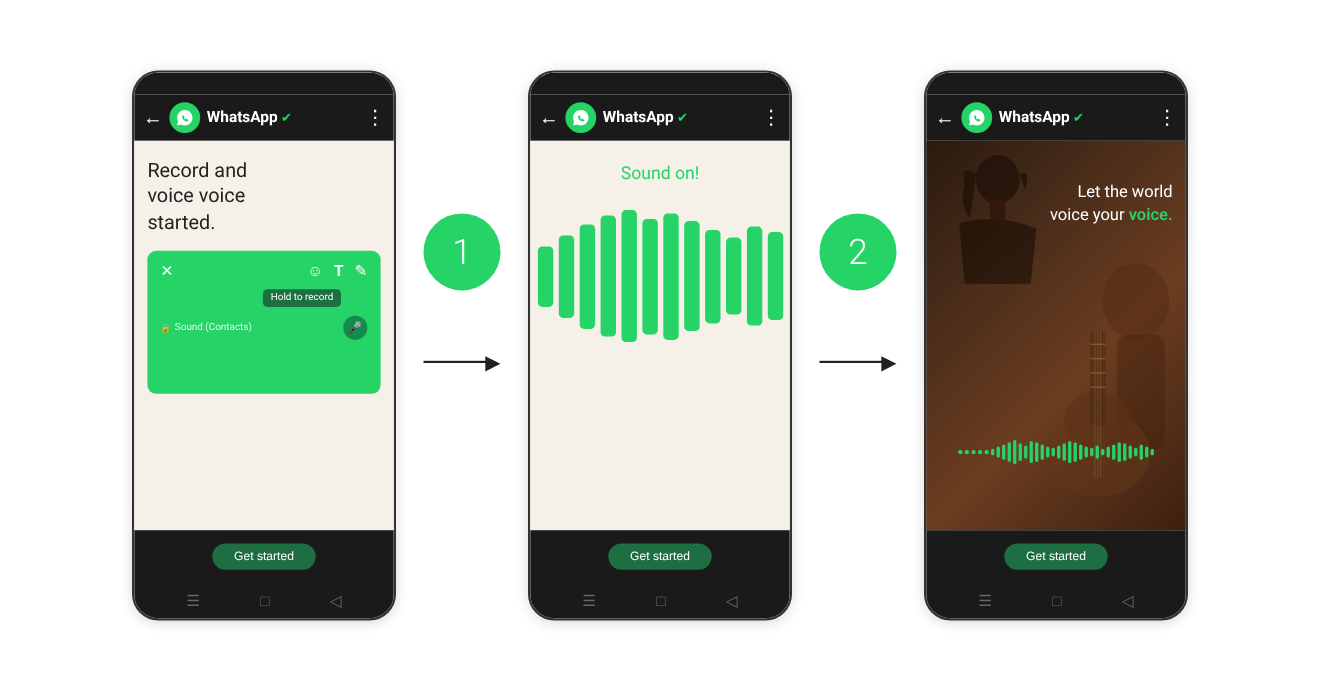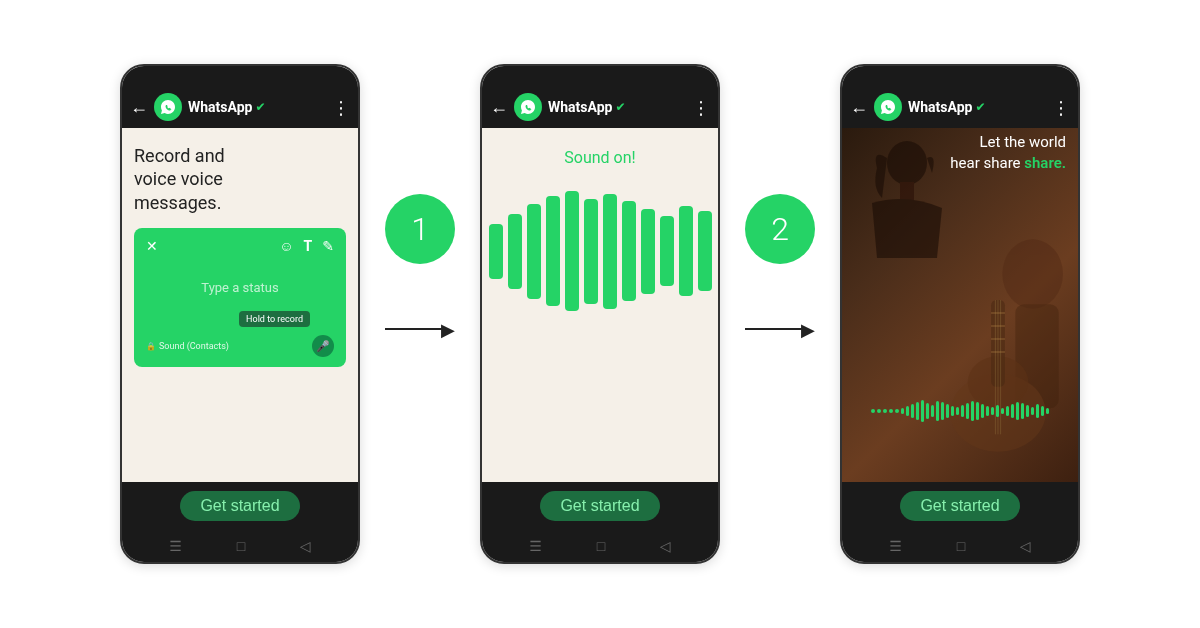--- a/index.html
+++ b/index.html
@@ -203,25 +203,25 @@
     .phone-footer {
       background: #1a1a1a;
       height: 48px;
       display: flex;
       align-items: center;
       justify-content: center;
     }
 
     .get-started-btn {
       background: #1d6e40;
-      color: #86efac;
+      color: #ffffff;
       border: none;
       border-radius: 20px;
       padding: 6px 20px;
-      font-size: 16px;
+      font-size: 11px;
       cursor: pointer;
     }
 
     .phone-navbar {
       background: #1a1a1a;
       height: 32px;
       display: flex;
       align-items: center;
       justify-content: space-around;
       padding: 0 20px;
@@ -282,21 +282,21 @@
       position: absolute;
       bottom: 0;
       right: -10px;
       width: 180px;
       height: 260px;
       opacity: 0.7;
     }
 
     .phone3-text {
       position: absolute;
-      top: 4px;
+      top: 36px;
       right: 12px;
       font-size: 15px;
       font-weight: 400;
       color: #fff;
       text-align: right;
       line-height: 1.4;
     }
 
     .phone3-text em {
       color: #25D366;
@@ -390,32 +390,31 @@
         <span class="nav-title">WhatsApp</span>
         <span class="nav-verified">✔</span>
       </div>
       <span class="nav-more">⋮</span>
     </div>
 
     <div class="phone-body-1">
       <div class="phone1-title">
         <span>Record and</span><br>
         <span>voice </span><em>voice</em><br>
-        <span>messages.</span>
+        <span>started.</span>
       </div>
 
       <div class="compose-card">
         <div class="compose-toolbar">
           <span class="compose-toolbar-icon">✕</span>
           <span style="flex:1"></span>
           <span class="compose-toolbar-icon">☺</span>
           <span class="compose-toolbar-icon" style="font-weight:bold">T</span>
           <span class="compose-toolbar-icon">✎</span>
         </div>
-        <div class="compose-placeholder">Type a status</div>
         <div style="display:flex;justify-content:flex-end;padding-right:4px;">
           <div class="hold-to-record">Hold to record</div>
         </div>
         <div class="compose-bottom">
           <div class="compose-status-contacts">
             <span style="font-size:8px;">🔒</span>
             <span>Sound (Contacts)</span>
           </div>
           <div class="mic-btn">🎤</div>
         </div>
@@ -545,21 +544,21 @@
           <path d="M35 20 Q20 10 25 30 Q20 50 30 60" fill="#1a0d06"></path>
           <path d="M75 20 Q85 15 80 35" fill="#1a0d06"></path>
 
           <rect x="48" y="44" width="14" height="20" fill="#2a1008"></rect>
           <path d="M20 65 Q55 55 90 70 L85 120 L25 120 Z" fill="#1a0d06"></path>
         </svg>
       </div>
 
       <div class="phone3-text">
         <span>Let the world</span><br>
-        <span>hear share </span><em>share.</em>
+        <span>voice your </span><em>voice.</em>
       </div>
 
       <div class="phone3-waveform" id="waveform3">
       <div class="mini-wave-dot"></div>
           <div class="mini-wave-dot"></div>
           <div class="mini-wave-dot"></div>
           <div class="mini-wave-dot"></div>
           <div class="mini-wave-dot"></div>
           <div class="mini-wave-bar" style="height: 6px;"></div>
           <div class="mini-wave-bar" style="height: 10px;"></div>

